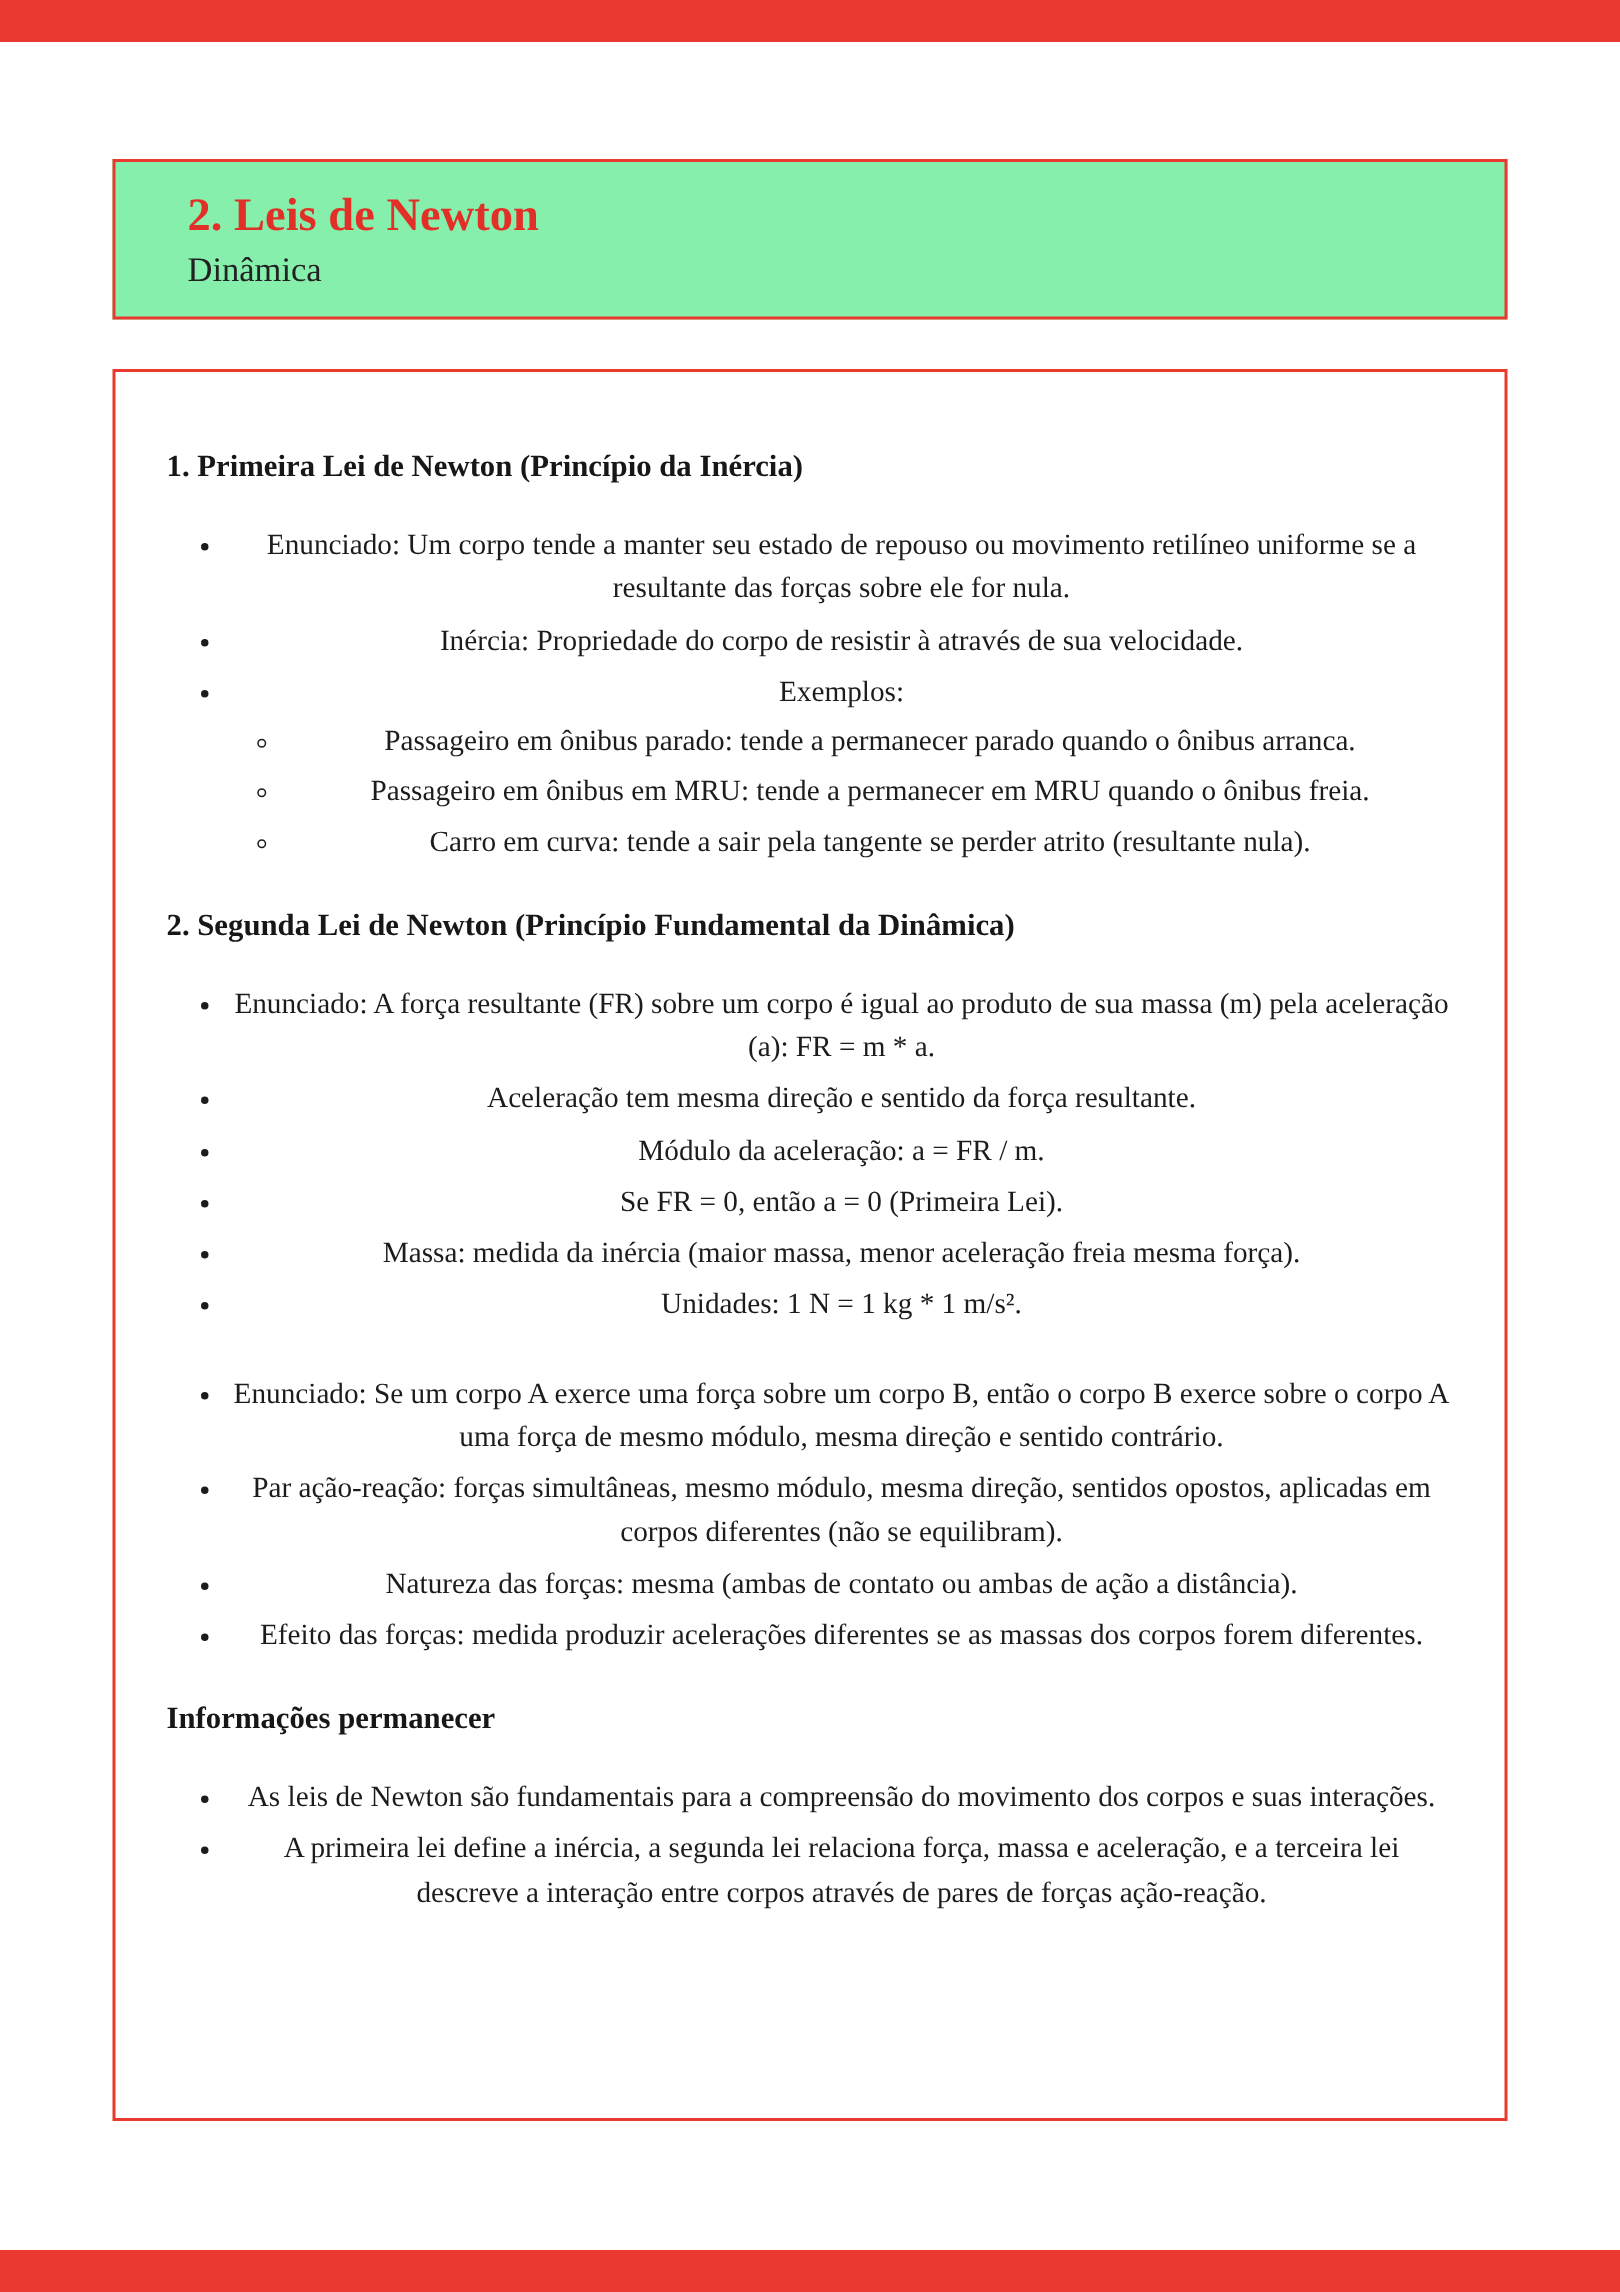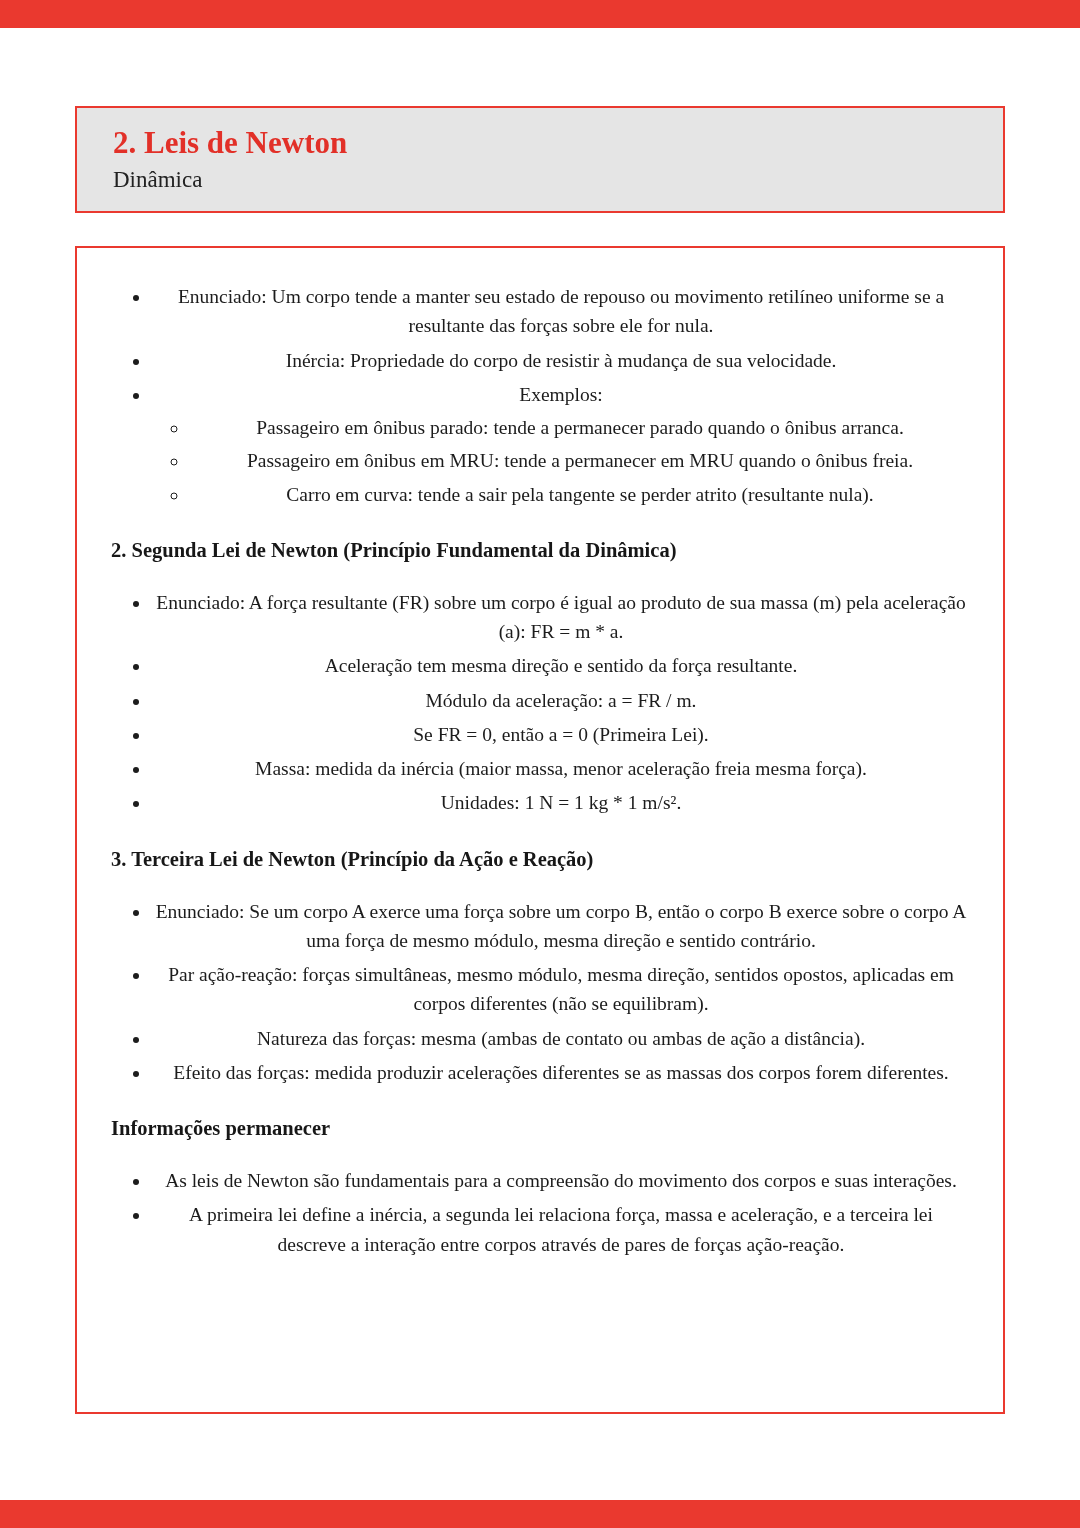--- a/index.html
+++ b/index.html
@@ -22,22 +22,22 @@
   .accent-bar.top { top: 0; }
   .accent-bar.bottom { bottom: 0; }
 
   .header-box {
     position: absolute;
     left: 75px;
     top: 106px;
     width: 930px;
     box-sizing: border-box;
     border: 2px solid #ea392f;
-    padding: 16px 36px 18px;
-    background: #e5e5e5;
+    padding: 16px 48px 18px;
+    background: #86efac;
   }
   .doc-title {
     margin: 0;
     font-size: 31px;
     line-height: 1.2;
     font-weight: bold;
     color: #e23028;
   }
   .doc-subtitle {
     margin-top: 6px;
@@ -87,44 +87,44 @@
 
   <div class="accent-bar top"></div>
 
   <div class="header-box">
     <h1 class="doc-title">2. Leis de Newton</h1>
     <div class="doc-subtitle">Dinâmica</div>
   </div>
 
   <div class="content-box">
 
+    <h2 class="section-heading first">1. Primeira Lei de Newton (Princípio da Inércia)</h2>
     <ul class="bullets">
       <li><span>Enunciado: Um corpo tende a manter seu estado de repouso ou movimento retilíneo uniforme se a resultante das forças sobre ele for nula.</span></li>
-      <li><span>Inércia: Propriedade do corpo de resistir à mudança de sua velocidade.</span></li>
+      <li><span>Inércia: Propriedade do corpo de resistir à através de sua velocidade.</span></li>
       <li>
         <span>Exemplos:</span>
         <ul class="sub-bullets">
           <li><span>Passageiro em ônibus parado: tende a permanecer parado quando o ônibus arranca.</span></li>
           <li><span>Passageiro em ônibus em MRU: tende a permanecer em MRU quando o ônibus freia.</span></li>
           <li><span>Carro em curva: tende a sair pela tangente se perder atrito (resultante nula).</span></li>
         </ul>
       </li>
     </ul>
 
     <h2 class="section-heading">2. Segunda Lei de Newton (Princípio Fundamental da Dinâmica)</h2>
     <ul class="bullets">
       <li><span>Enunciado: A força resultante (FR) sobre um corpo é igual ao produto de sua massa (m) pela aceleração (a): FR = m * a.</span></li>
       <li><span>Aceleração tem mesma direção e sentido da força resultante.</span></li>
       <li><span>Módulo da aceleração: a = FR / m.</span></li>
       <li><span>Se FR = 0, então a = 0 (Primeira Lei).</span></li>
       <li><span>Massa: medida da inércia (maior massa, menor aceleração freia mesma força).</span></li>
       <li><span>Unidades: 1 N = 1 kg * 1 m/s².</span></li>
     </ul>
 
-    <h2 class="section-heading">3. Terceira Lei de Newton (Princípio da Ação e Reação)</h2>
     <ul class="bullets">
       <li><span>Enunciado: Se um corpo A exerce uma força sobre um corpo B, então o corpo B exerce sobre o corpo A uma força de mesmo módulo, mesma direção e sentido contrário.</span></li>
       <li><span>Par ação-reação: forças simultâneas, mesmo módulo, mesma direção, sentidos opostos, aplicadas em corpos diferentes (não se equilibram).</span></li>
       <li><span>Natureza das forças: mesma (ambas de contato ou ambas de ação a distância).</span></li>
       <li><span>Efeito das forças: medida produzir acelerações diferentes se as massas dos corpos forem diferentes.</span></li>
     </ul>
 
     <h2 class="section-heading">Informações permanecer</h2>
     <ul class="bullets">
       <li><span>As leis de Newton são fundamentais para a compreensão do movimento dos corpos e suas interações.</span></li>

